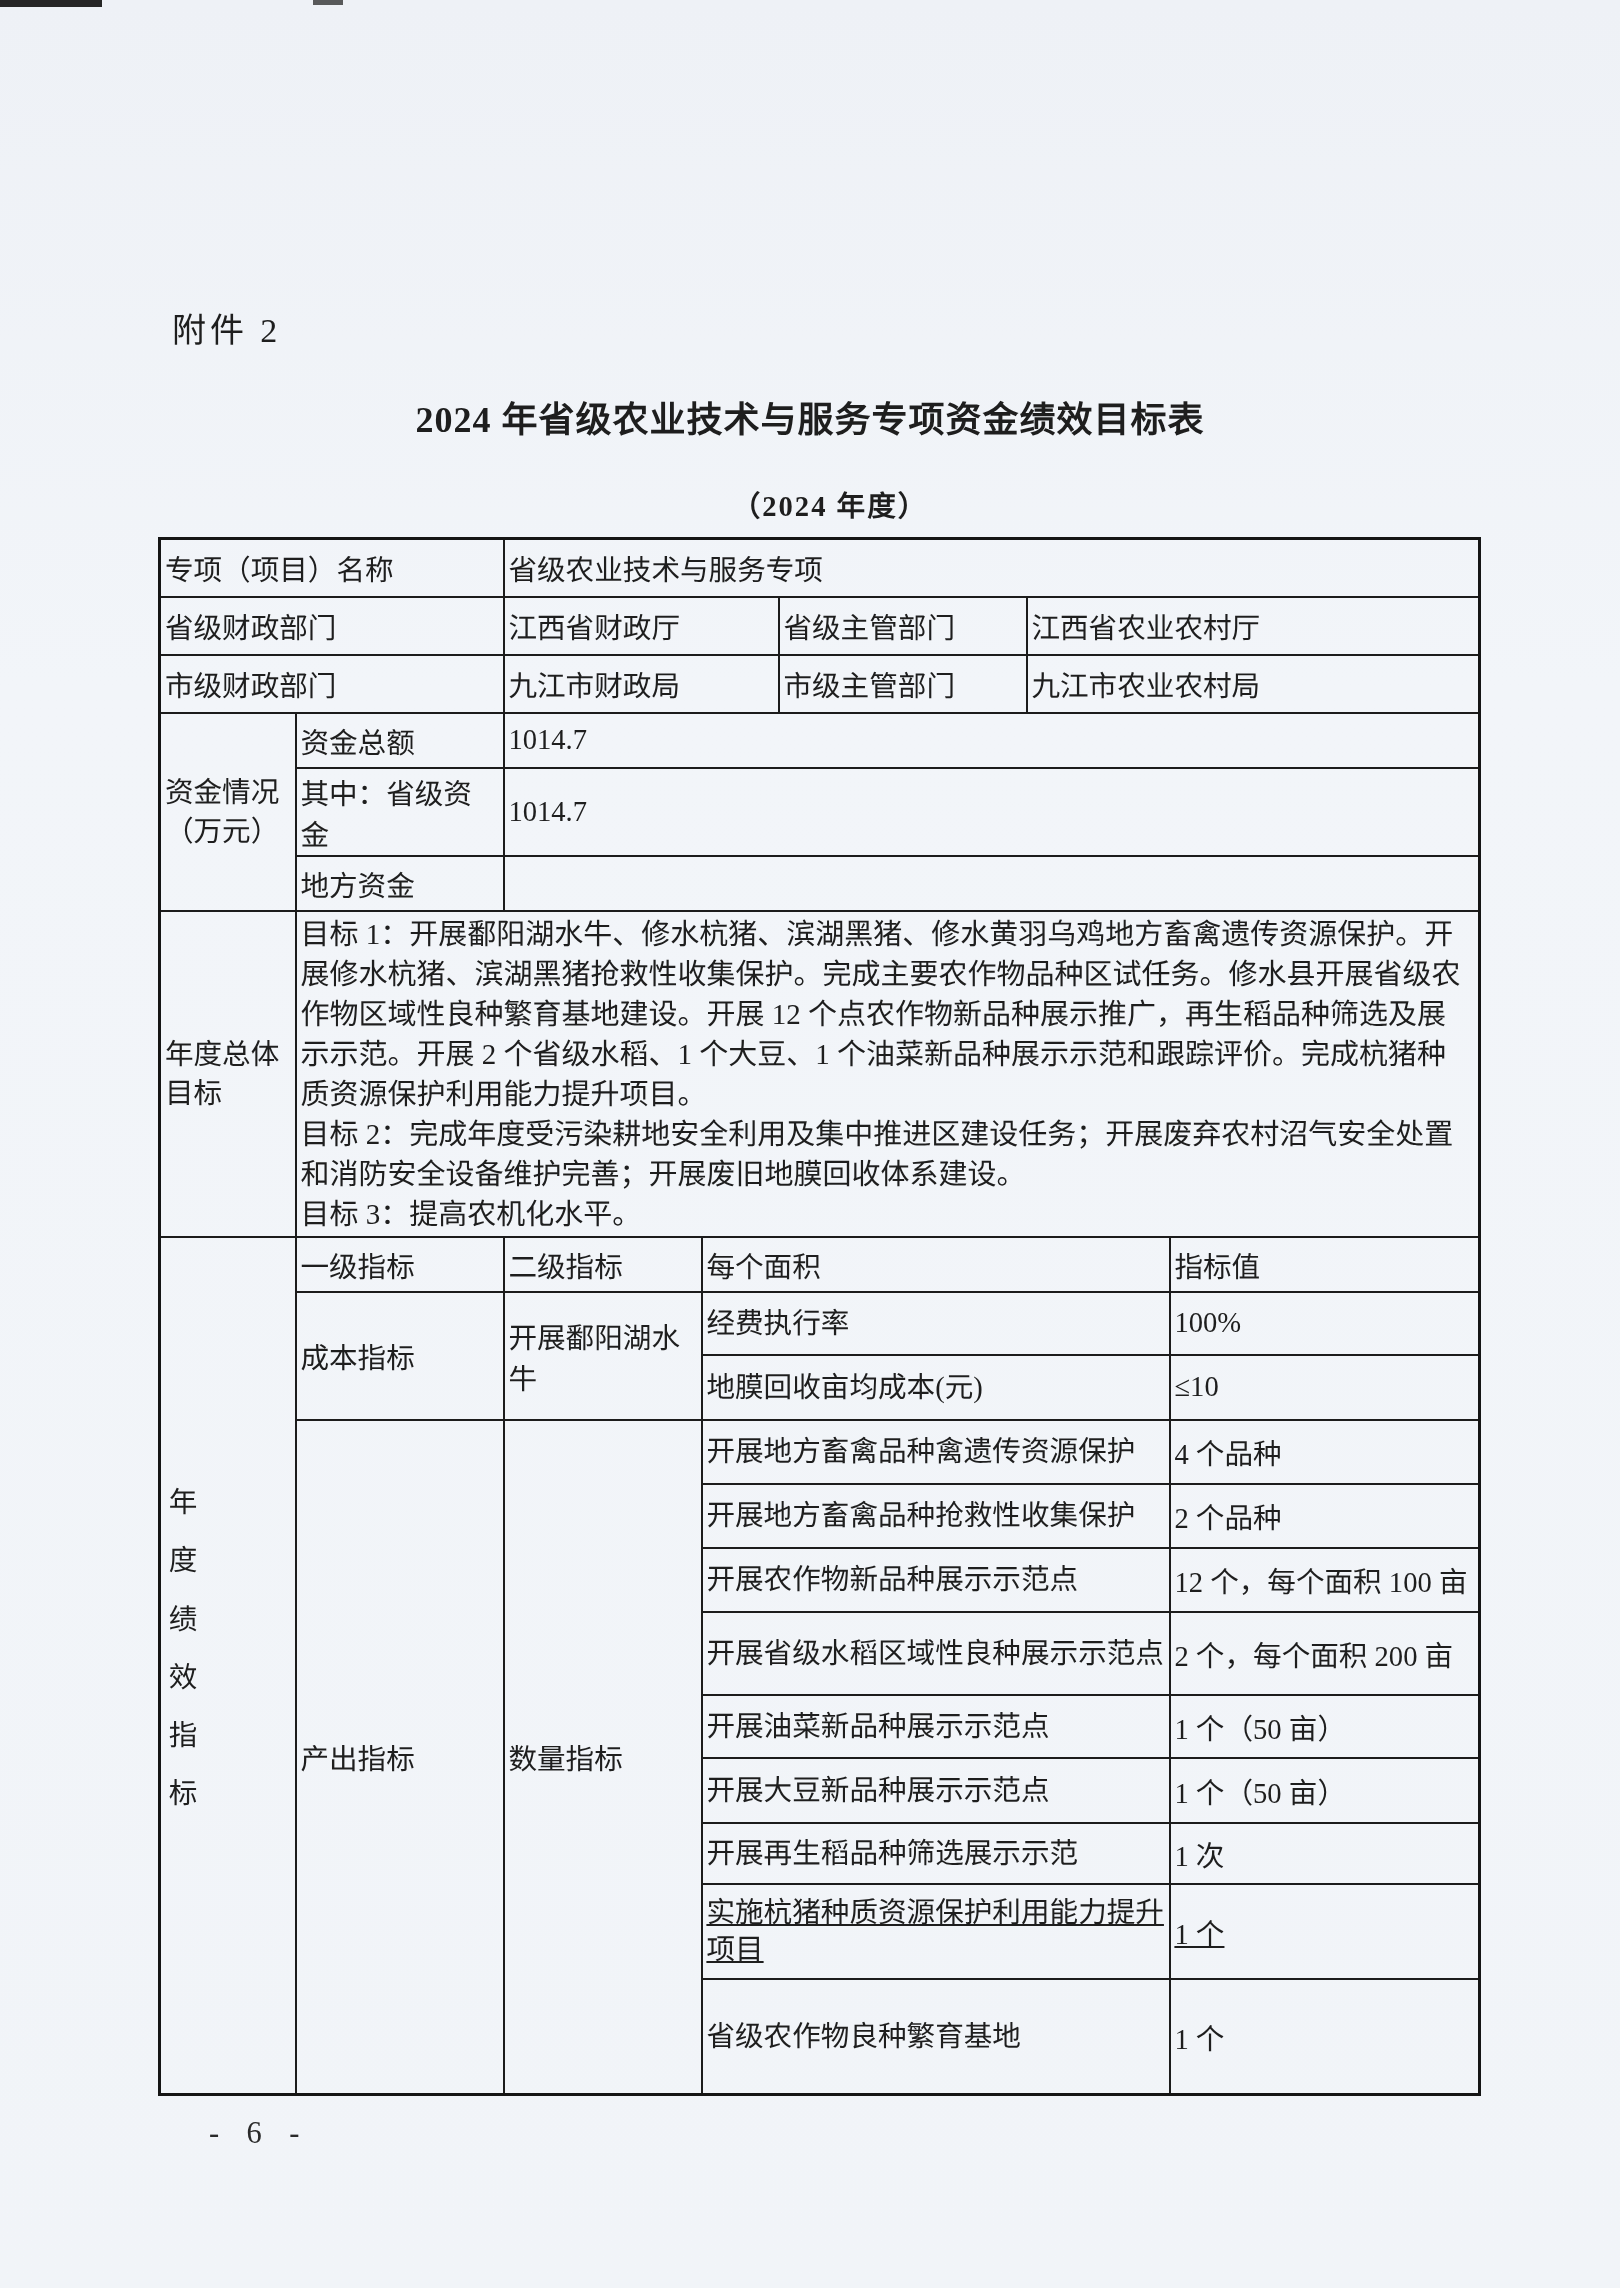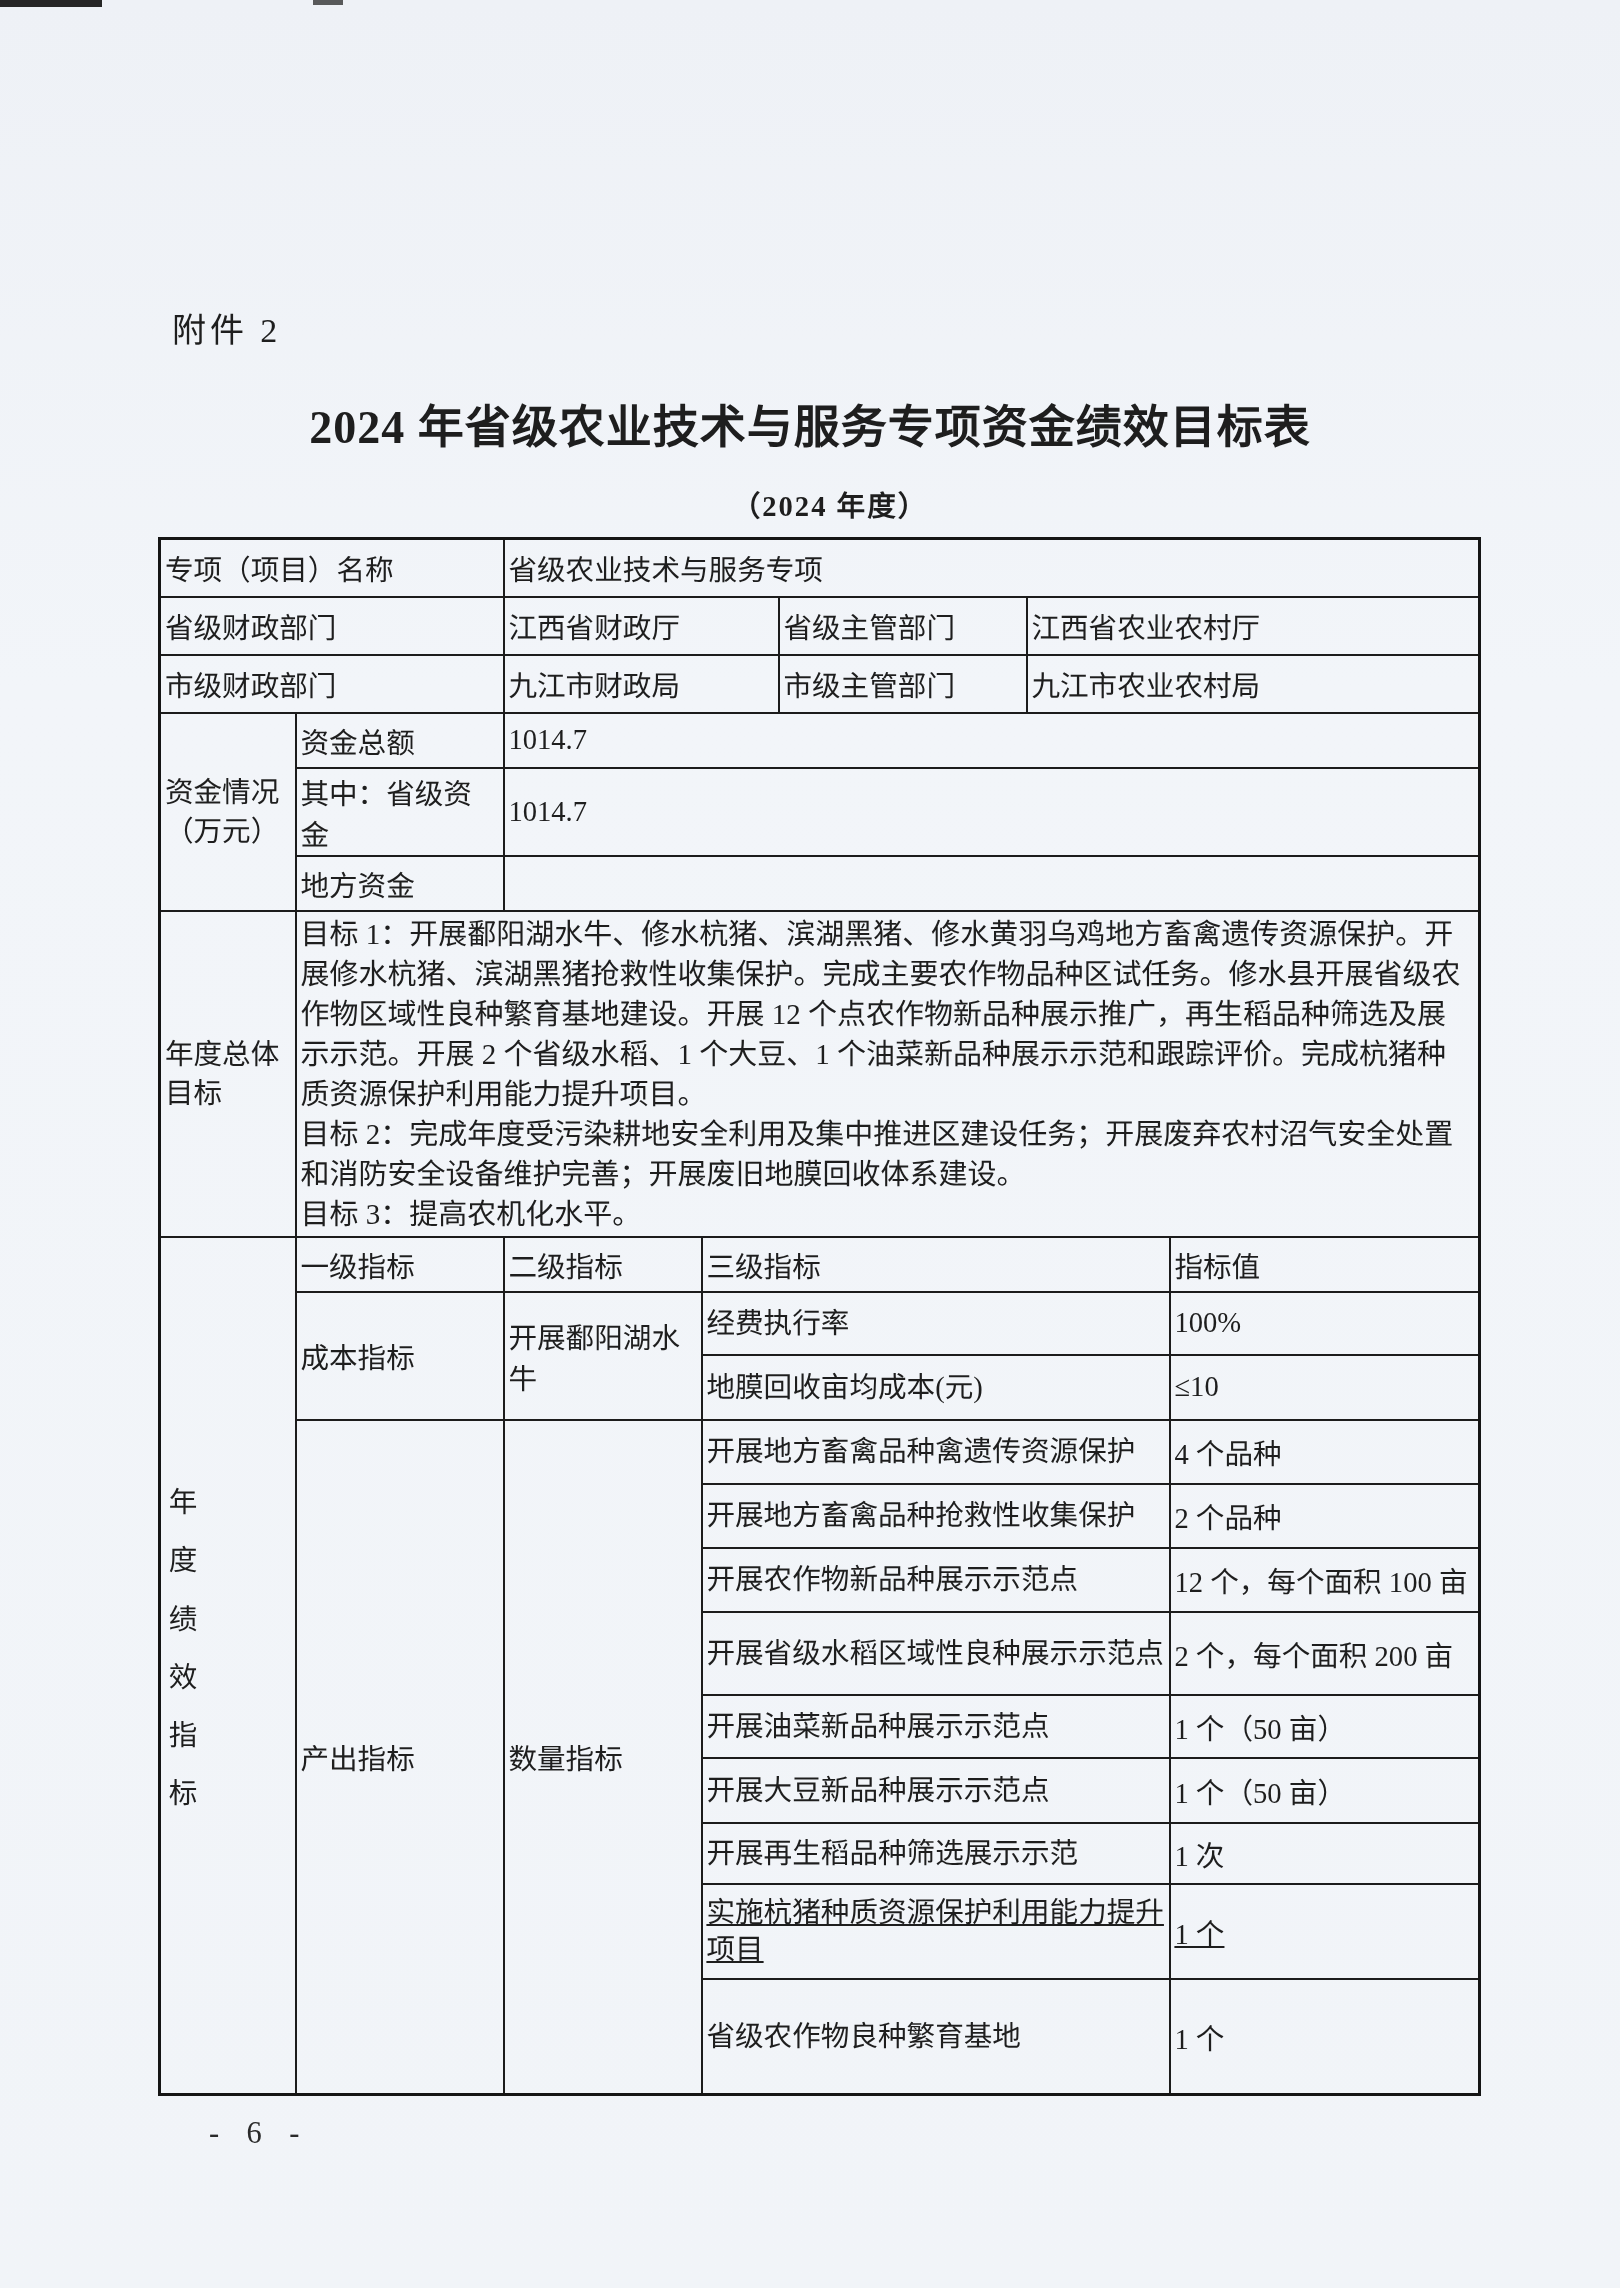--- a/index.html
+++ b/index.html
@@ -6,21 +6,21 @@
   body{
     width:1620px;height:2288px;position:relative;overflow:hidden;
     background:linear-gradient(180deg,#eef1f6 0%,#f2f5f9 30%,#f1f4f8 100%);
     font-family:"Liberation Serif","DejaVu Serif",serif;
     color:#1e1e1e;
   }
   .artifact{position:absolute;background:#262626;}
   .attach{position:absolute;left:148px;top:303px;font-size:34px;letter-spacing:3.9px;margin-left:24px;}
   .doc-title{
     position:absolute;left:0;top:390px;width:100%;text-align:center;
-    font-size:46px;font-weight:bold;letter-spacing:1px;
+    font-size:36px;font-weight:bold;letter-spacing:1px;
     font-family:"Liberation Serif","DejaVu Serif",serif;
   }
   .doc-subtitle{
     position:absolute;left:0;top:483px;width:100%;text-align:center;
     font-size:28.6px;font-weight:bold;letter-spacing:2px;padding-left:20px;
   }
   table.main{
     position:absolute;left:158px;top:537px;
     border-collapse:collapse;table-layout:fixed;width:1320px;
     font-size:28.6px;
@@ -119,21 +119,21 @@
       <div>目标 3：提高农机化水平。</div>
     </td>
   </tr>
 
   <tr class="h-b">
     <td rowspan="12">
       <span class="vlabel">年度绩效指标</span>
     </td>
     <td>一级指标</td>
     <td>二级指标</td>
-    <td colspan="3">三级指标</td>
+    <td colspan="3">每个面积</td>
     <td>指标值</td>
   </tr>
 
   <tr class="h-c">
     <td rowspan="2">成本指标</td>
     <td rowspan="2">开展鄱阳湖水牛</td>
     <td colspan="3" class="ind-name">经费执行率</td>
     <td>100%</td>
   </tr>
   <tr class="h-d">

